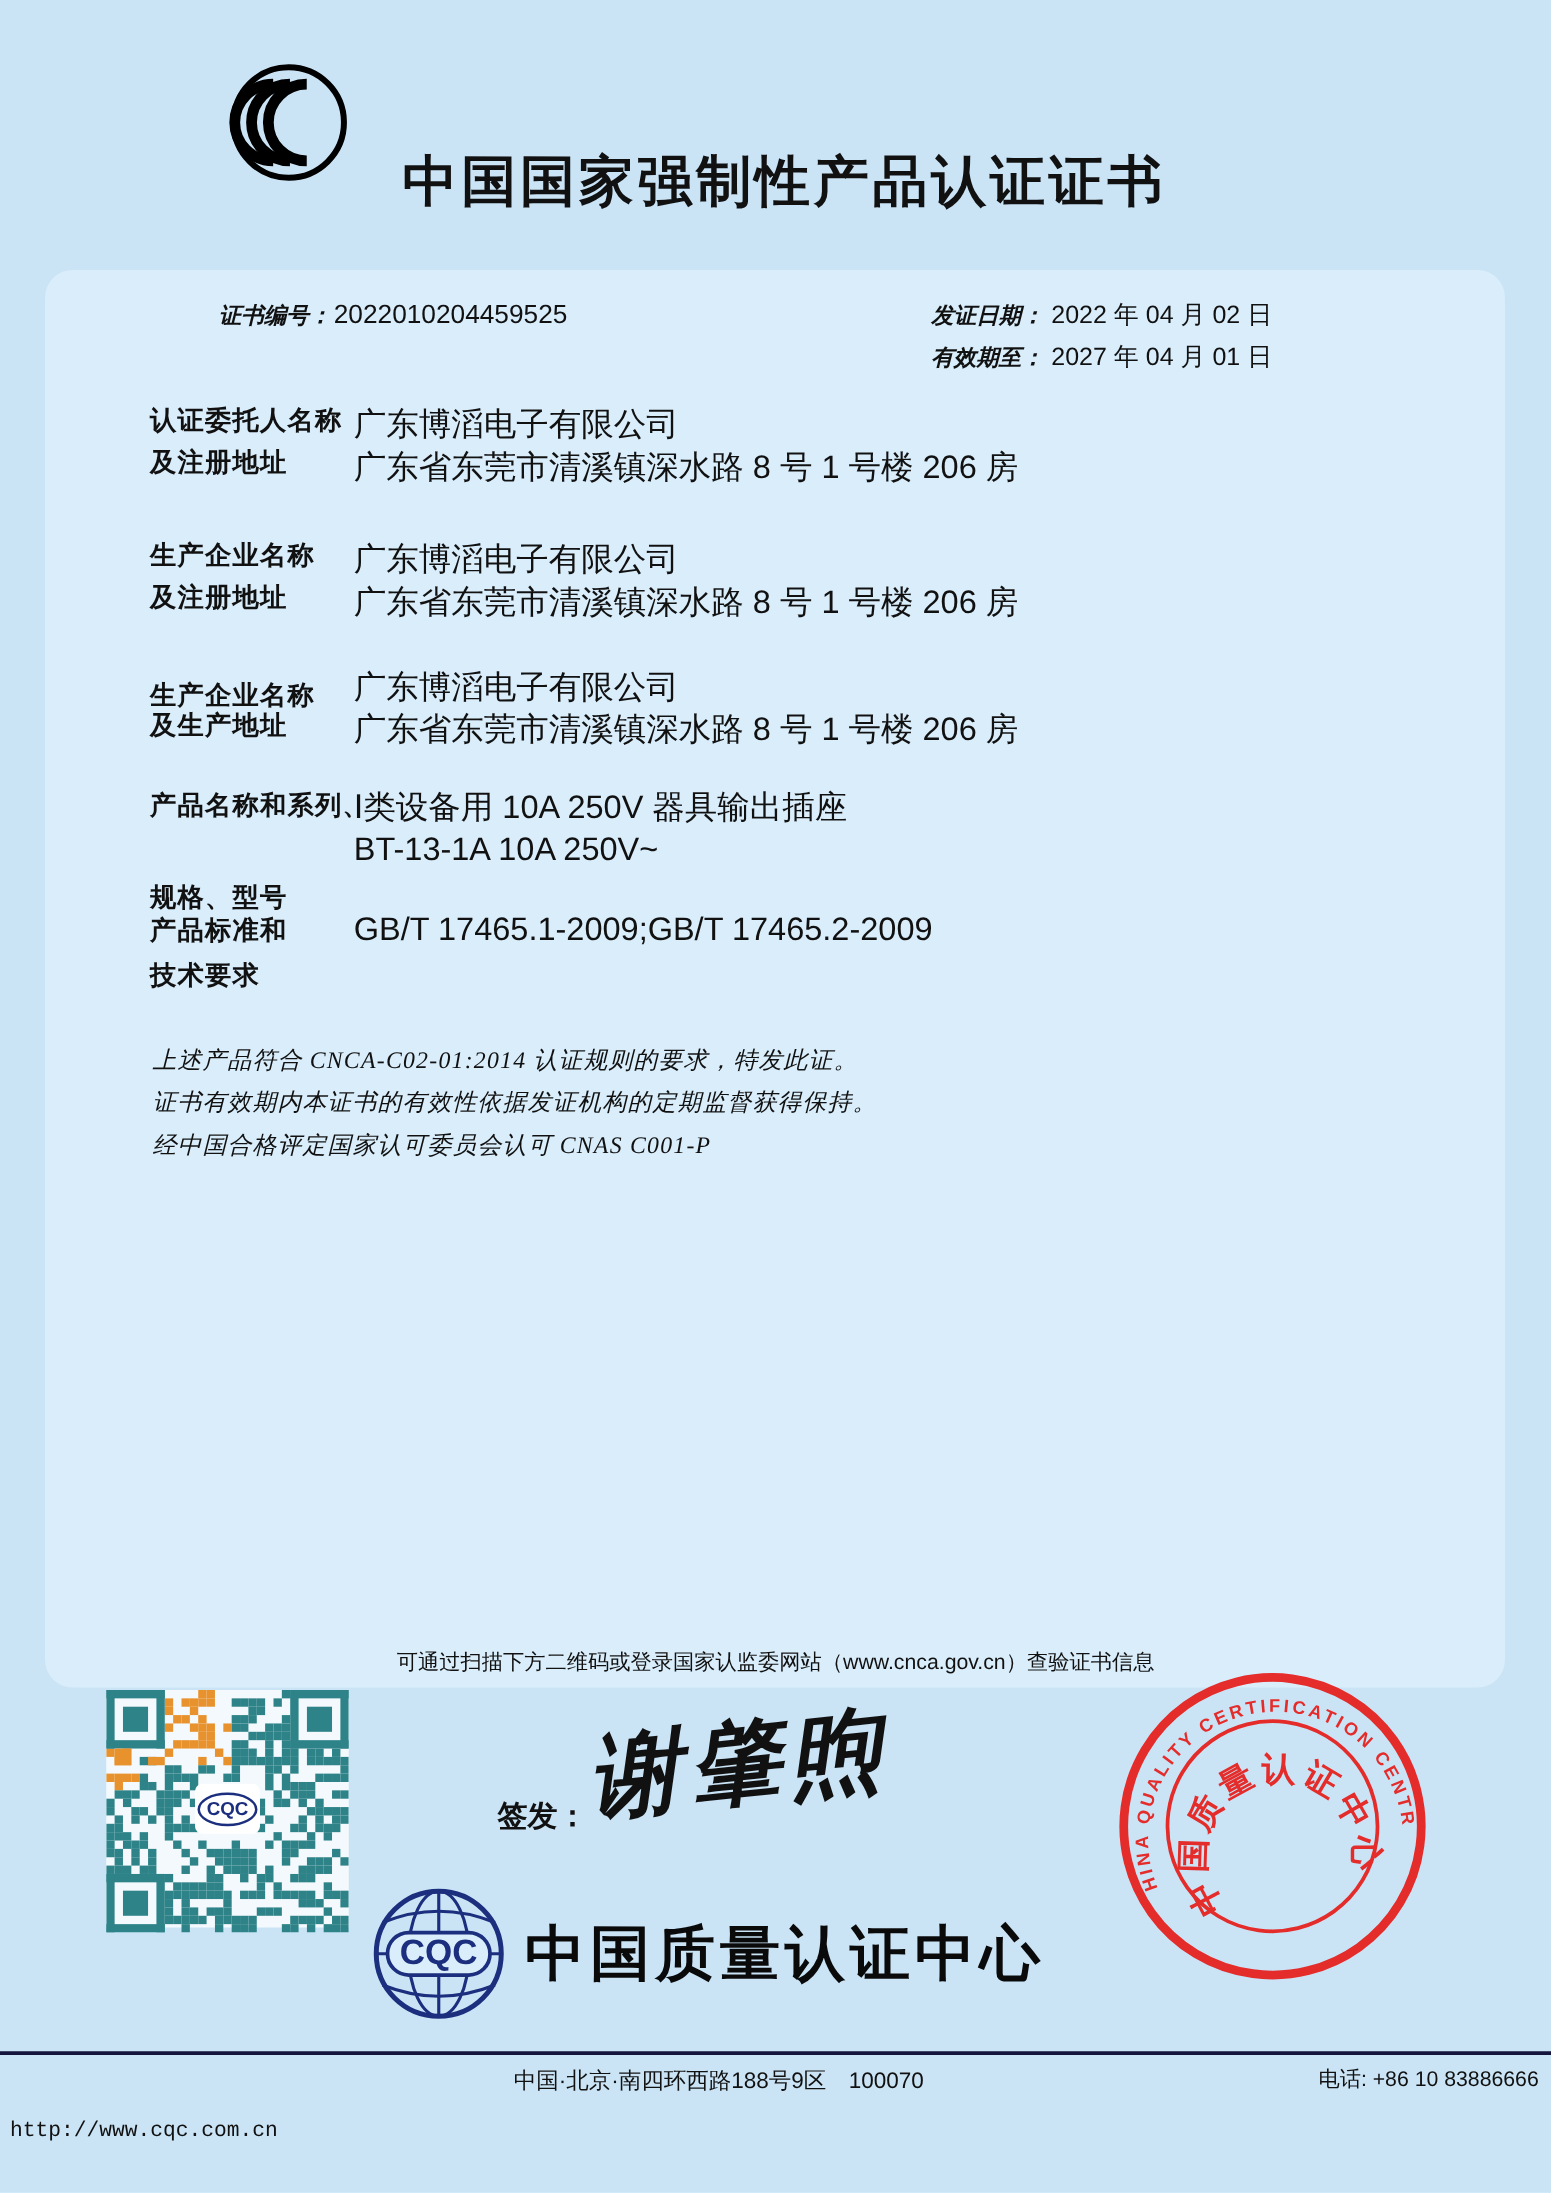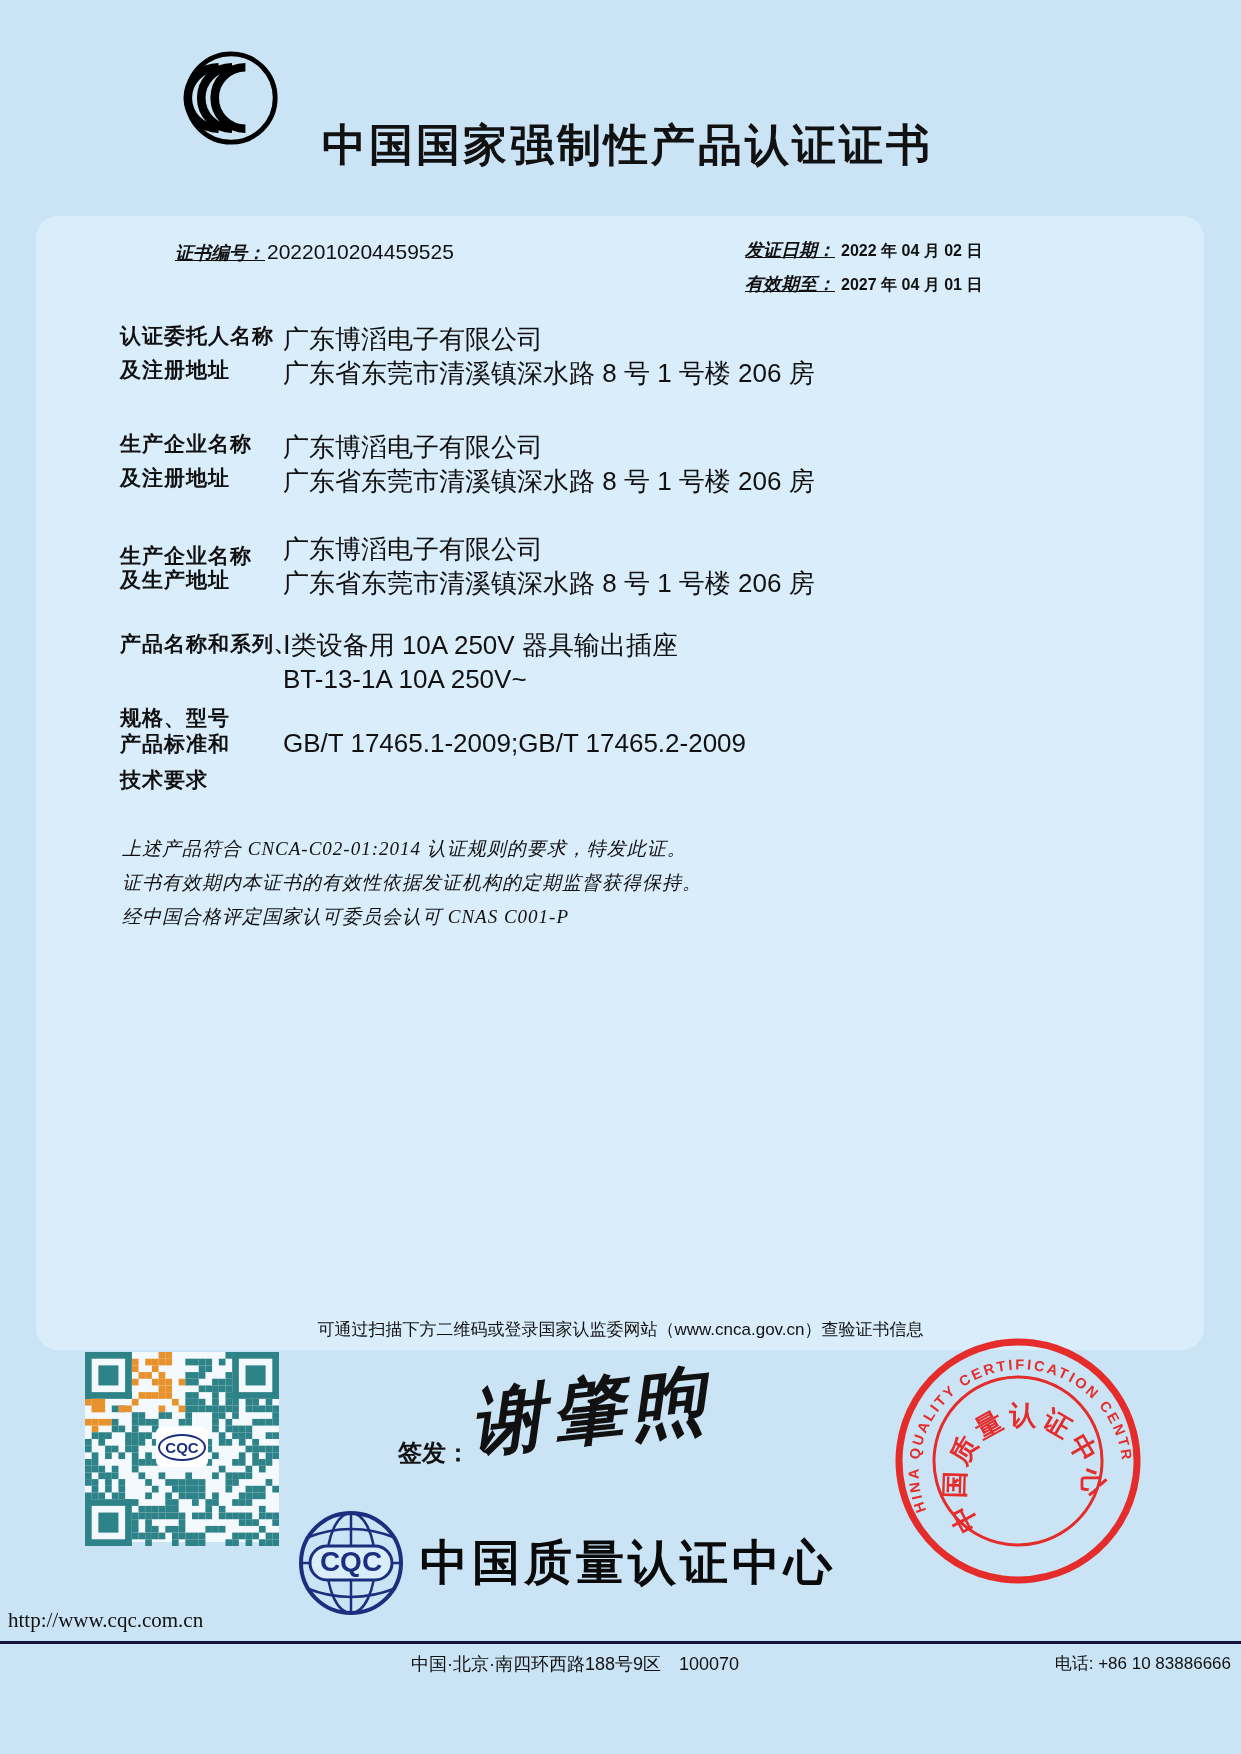--- a/index.html
+++ b/index.html
@@ -21,28 +21,28 @@
     font-family:"Liberation Sans",sans-serif;
     margin-top:48px;
   }
 
   
   .panel{
     position:absolute;left:36px;top:216px;width:1168px;height:1134px;
     background:#d9edfb;border-radius:22px;
   }
 
-  .kai{font-family:"Liberation Serif",serif;font-style:italic;font-weight:bold;text-decoration:underline;}
+  .kai{font-family:"Liberation Serif",serif;font-style:italic;font-weight:bold;}
 
   .cert-no-row{position:absolute;left:175px;top:240px;font-size:19px;}
   .cert-no-row .lbl{font-size:18px;}
   .cert-no-row .val{font-size:21px;font-style:normal;font-weight:normal;margin-left:2px;}
 
   .date-row{position:absolute;left:745px;font-size:18px;}
-  .date-row .val{font-size:16px;font-style:normal;font-weight:bold;margin-left:6px;margin-top:10px;}
+  .date-row .val{font-size:20px;font-style:normal;font-weight:normal;margin-left:6px;margin-top:10px;}
   .date-issue{top:238px;}
   .date-valid{top:272px;}
 
   .fl{position:absolute;left:120px;font-size:21px;font-weight:bold;letter-spacing:1px;}
   .fv{position:absolute;left:283px;font-size:26px;font-weight:normal;}
 
   .statements{
     position:absolute;left:122px;top:832px;
     font-family:"Liberation Serif",serif;font-style:italic;
     font-size:19px;line-height:34px;letter-spacing:1px;
@@ -76,21 +76,21 @@
   }
 
   .cqc-block{position:absolute;left:296px;top:1508px;display:flex;align-items:center;}
   .cqc-globe{width:110px;height:110px;}
   .cqc-name{font-size:48px;font-weight:600;letter-spacing:4px;margin-left:14px;color:#0a0a0a;}
 
   .stamp{position:absolute;left:893px;top:1336px;width:250px;height:250px;transform:rotate(-14deg);opacity:.95;}
 
   
   .footer-line{position:absolute;left:0;top:1641px;width:1241px;height:3px;background:#14143c;}
-  .footer-site{position:absolute;left:8px;top:1608px;font-size:21px;font-family:Liberation Serif, serif;}
+  .footer-site{position:absolute;left:8px;top:1696px;font-size:17px;font-family:Liberation Mono, monospace;}
   .footer-addr{position:absolute;left:0;top:1652px;width:1150px;text-align:center;font-size:18px;}
   .footer-phone{position:absolute;right:10px;top:1652px;font-size:17px;}
 </style>
 </head>
 <body>
 
 <div class="page">
 
   <svg class="ccc-logo" viewBox="0 0 100 100">
     <circle cx="50" cy="50" r="46" fill="none" stroke="#000" stroke-width="5"></circle>

